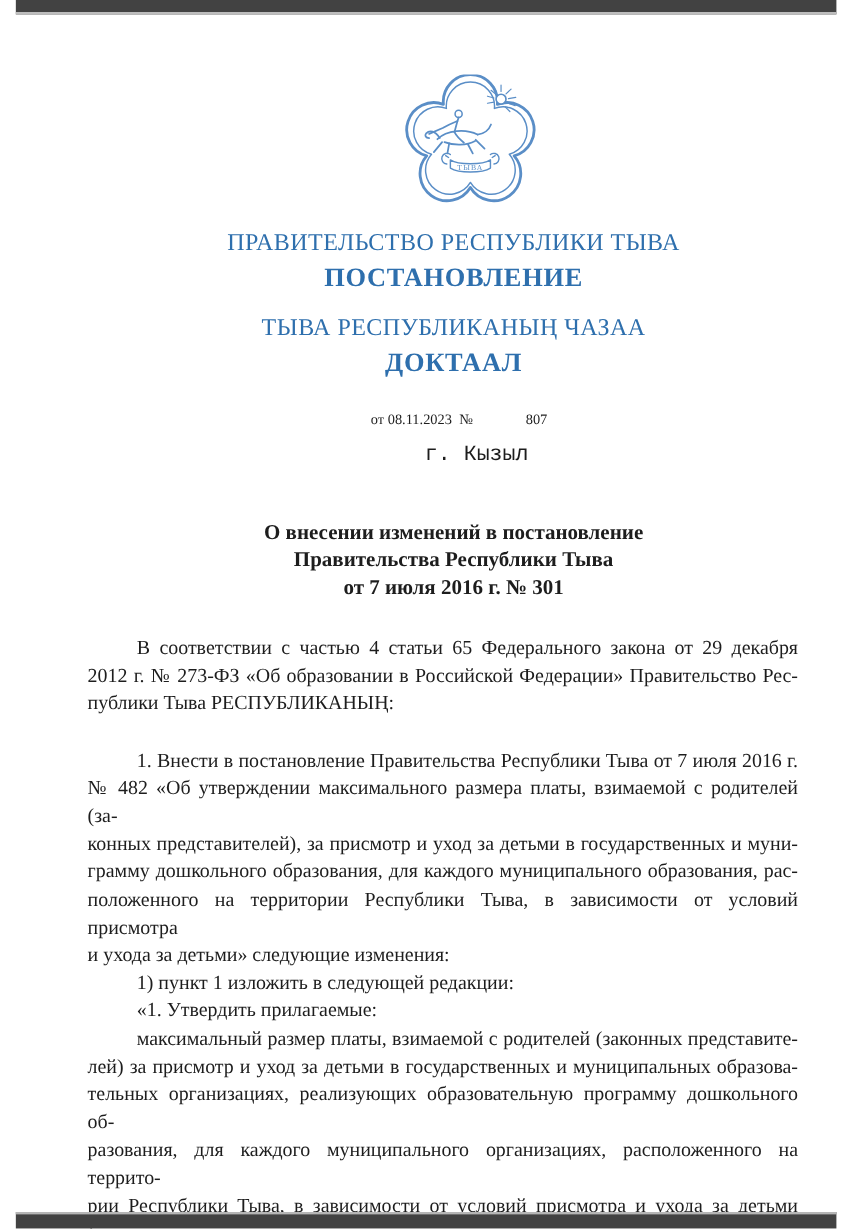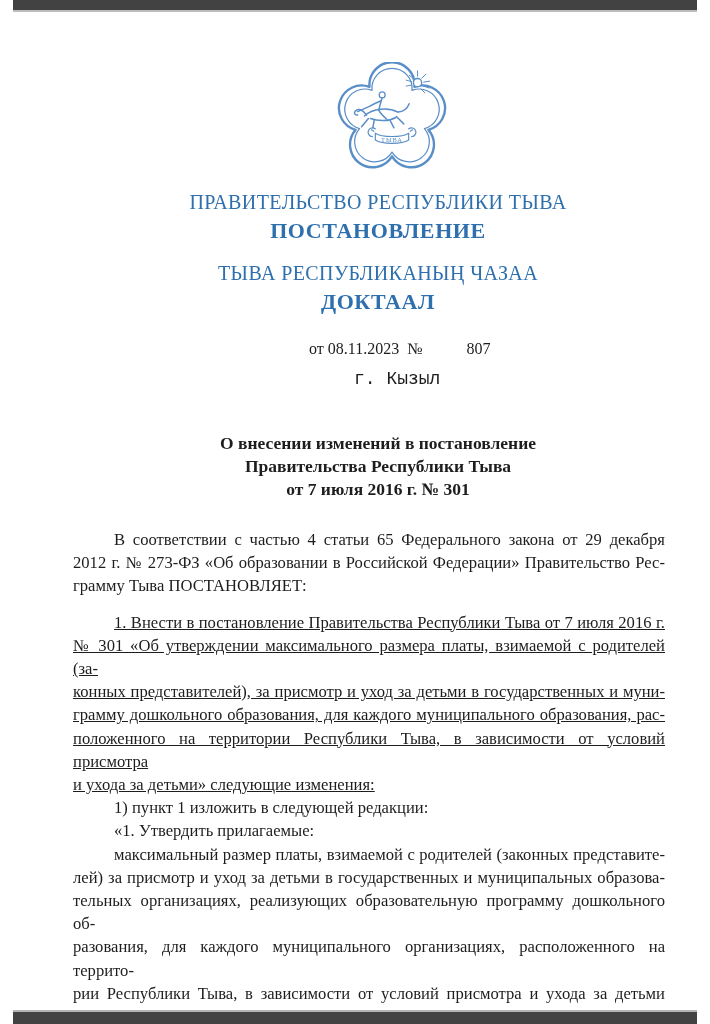--- a/index.html
+++ b/index.html
@@ -14,29 +14,29 @@
   .viewer-bar.bottom { bottom:0; height:12px; border-top:2px solid #b5b5b5; }
 
   .emblem-wrap { position:absolute; top:62px; left:0; width:710px; display:flex; justify-content:center; }
   .emblem-wrap svg { transform:translateX(24px); }
 
   .letterhead { position:absolute; top:190px; left:0; width:710px; text-align:center; color:var(--accent); transform:translateX(10px); }
   .org-line { font-size:20px; line-height:24px; letter-spacing:0.4px; }
   .doctype-line { font-size:22px; line-height:26px; font-weight:bold; letter-spacing:0.6px; margin-top:4px; }
   .org-line.tyv { margin-top:17px; }
 
-  .meta-date { position:absolute; top:338px; left:296px; font-size:16px; line-height:22px; white-space:nowrap; }
+  .meta-date { position:absolute; top:338px; left:296px; font-size:12px; line-height:22px; white-space:nowrap; }
   .num-gap { display:inline-block; width:44px; }
   .meta-city { position:absolute; top:368px; left:341px; font-size:18px; line-height:22px; white-space:nowrap;font-family:Liberation Mono, monospace; }
 
   .doc-title { position:absolute; top:432px; left:0; width:710px; text-align:center; transform:translateX(10px);
                font-weight:bold; font-size:17.5px; line-height:23px; }
 
   .doc-body { position:absolute; top:528px; left:60px; width:592px; font-size:16.6px; line-height:23.2px; }
-  .para.space-before { margin-top:13px;text-decoration:underline; }
+  .para.space-before { margin-top:24px; }
   .line { text-align:justify; text-align-last:justify; }
   .line.last { text-align-last:left; }
   .line.indent { text-indent:41px; }
 </style>
 </head>
 <body>
 
 <div class="page">
 
   <div class="viewer-bar top"></div>
@@ -88,25 +88,25 @@
   <div class="doc-title">
     <div>О внесении изменений в постановление</div>
     <div>Правительства Республики Тыва</div>
     <div>от 7 июля 2016 г. № 301</div>
   </div>
 
   <div class="doc-body">
       <div class="para">
         <div class="line indent">В соответствии с частью 4 статьи 65 Федерального закона от 29 декабря</div>
         <div class="line">2012 г. № 273-ФЗ «Об образовании в Российской Федерации» Правительство Рес-</div>
-        <div class="line last">грамму Тыва ПОСТАНОВЛЯЕТ:</div>
+        <div class="line last">публики Тыва РЕСПУБЛИКАНЫҢ:</div>
       </div>
       <div class="para space-before">
         <div class="line indent">1. Внести в постановление Правительства Республики Тыва от 7 июля 2016 г.</div>
-        <div class="line">№ 301 «Об утверждении максимального размера платы, взимаемой с родителей (за-</div>
+        <div class="line">№ 482 «Об утверждении максимального размера платы, взимаемой с родителей (за-</div>
         <div class="line">конных представителей), за присмотр и уход за детьми в государственных и муни-</div>
         <div class="line">грамму дошкольного образования, для каждого муниципального образования, рас-</div>
         <div class="line">положенного на территории Республики Тыва, в зависимости от условий присмотра</div>
         <div class="line last">и ухода за детьми» следующие изменения:</div>
       </div>
       <div class="para">
         <div class="line indent last">1) пункт 1 изложить в следующей редакции:</div>
       </div>
       <div class="para">
         <div class="line indent last">«1. Утвердить прилагаемые:</div>

